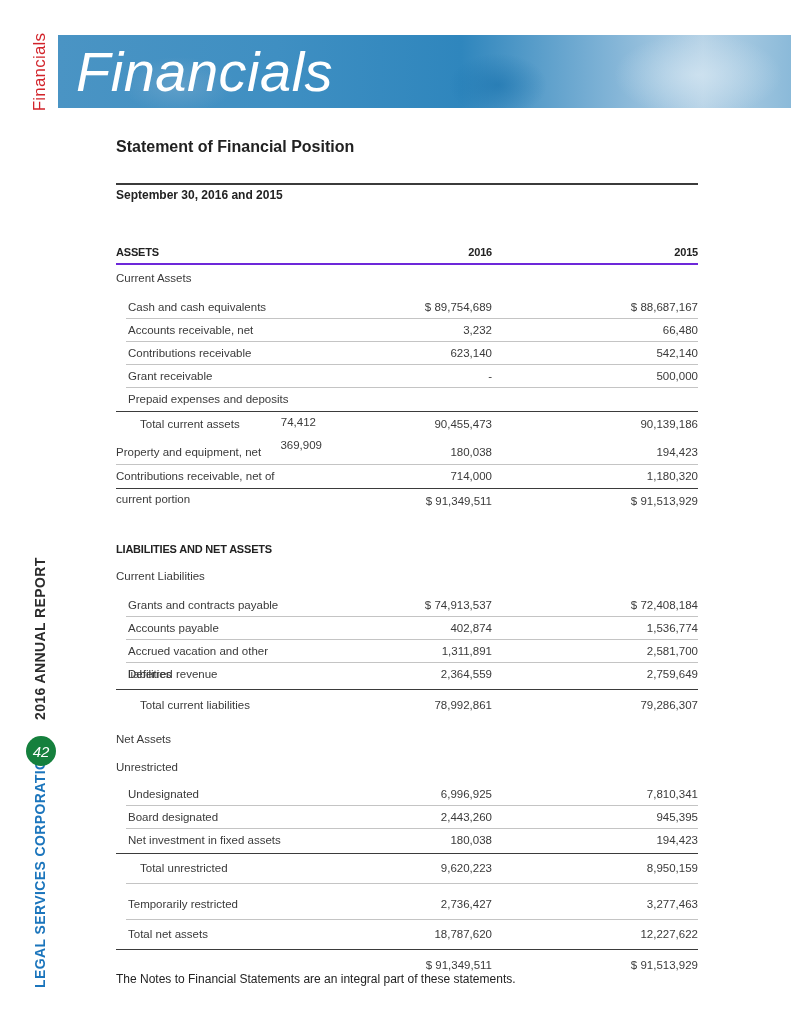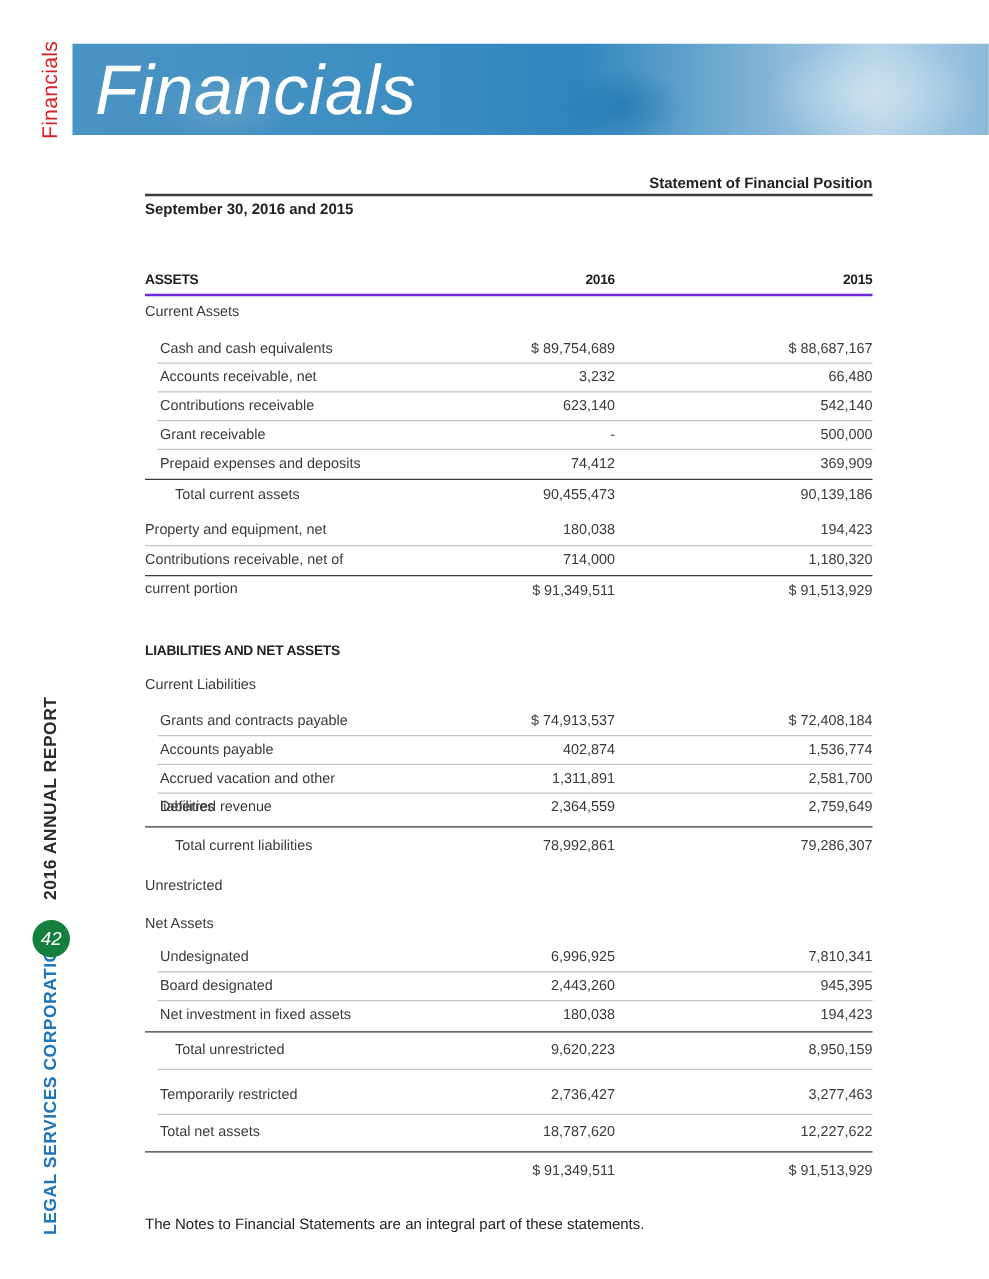--- a/index.html
+++ b/index.html
@@ -40,22 +40,22 @@
   }
   .vt-report { left: 10px; top: 150px; color: #2c2c2c; letter-spacing: 0.4px; }
   .vt-lsc { left: 10px; top: 418px; color: #1b75bc; letter-spacing: 0.4px; }
   .page-num {
     position: absolute; left: 26px; top: 736px; width: 30px; height: 30px;
     border-radius: 50%; background: #15803d; color: #fff;
     display: flex; align-items: center; justify-content: center;
     font-size: 15px; font-style: italic;
   }
   .content { position: absolute; left: 116px; top: 138px; width: 582px; }
-  .h-title { font-size: 12px; font-weight: bold; color: #222; height: 17px; line-height: 17px; text-align: right; }
-  .h-date { font-size: 12px; font-weight: bold; color: #222; height: 18px; line-height: 20px; border-top: 2px solid #3b3b3b; }
+  .h-title { font-size: 16px; font-weight: bold; color: #222; height: 17px; line-height: 17px; }
+  .h-date { font-size: 12px; font-weight: bold; color: #222; height: 18px; line-height: 20px; border-top: 2px solid #3b3b3b; margin-top: 28px; }
   .col-head {
     display: flex; font-size: 11px; font-weight: bold; color: #222;
     height: 22px; line-height: 22px; margin-top: 38px; border-bottom: 2px solid #6d28d9;
     font-family: "Liberation Sans", sans-serif; letter-spacing: -0.2px;
   }
   .row { display: flex; font-size: 11.5px; height: 22px; line-height: 22px; color: #3a3a3a; }
   .row .label { flex: 1; }
   .row .v16 { width: 200px; text-align: right; }
   .row .v15 { width: 206px; text-align: right; }
   .col-head .label { flex: 1; }
@@ -117,21 +117,21 @@
     <div class="row indent sep-light-indent" style="height:23px;line-height:23px;">
       <span class="label">Contributions receivable</span>
       <span class="v16">623,140</span>
       <span class="v15">542,140</span>
     </div>
     <div class="row indent sep-light-indent" style="height:23px;line-height:23px;">
       <span class="label">Grant receivable</span>
       <span class="v16">-</span>
       <span class="v15">500,000</span>
     </div>
-    <div class="row indent sep-dark" style="height:23px;line-height:23px;">
+    <div class="row indent sep-dark" style="height:23px;line-height:23px;flex-direction:column;">
       <span class="label">Prepaid expenses and deposits</span>
       <span class="v16">74,412</span>
       <span class="v15">369,909</span>
     </div>
     <div class="row indent2" style="height:24px;line-height:24px;">
       <span class="label">Total current assets</span>
       <span class="v16">90,455,473</span>
       <span class="v15">90,139,186</span>
     </div>
   </div>
@@ -180,25 +180,25 @@
       <span class="v16">2,364,559</span>
       <span class="v15">2,759,649</span>
     </div>
     <div class="row indent2" style="height:30px;line-height:30px;">
       <span class="label">Total current liabilities</span>
       <span class="v16">78,992,861</span>
       <span class="v15">79,286,307</span>
     </div>
   </div>
 
+  <div class="row" style="margin-top:8px;">
+    <span class="label">Net Assets</span>
+  </div>
   <div class="row" style="margin-top:6px;">
     <span class="label">Unrestricted</span>
-  </div>
-  <div class="row" style="margin-top:8px;">
-    <span class="label">Net Assets</span>
   </div>
 
   <div style="margin-top:5px;">
     <div class="row indent sep-light-indent" style="height:23px;line-height:23px;">
       <span class="label">Undesignated</span>
       <span class="v16">6,996,925</span>
       <span class="v15">7,810,341</span>
     </div>
     <div class="row indent sep-light-indent" style="height:23px;line-height:23px;">
       <span class="label">Board designated</span>

